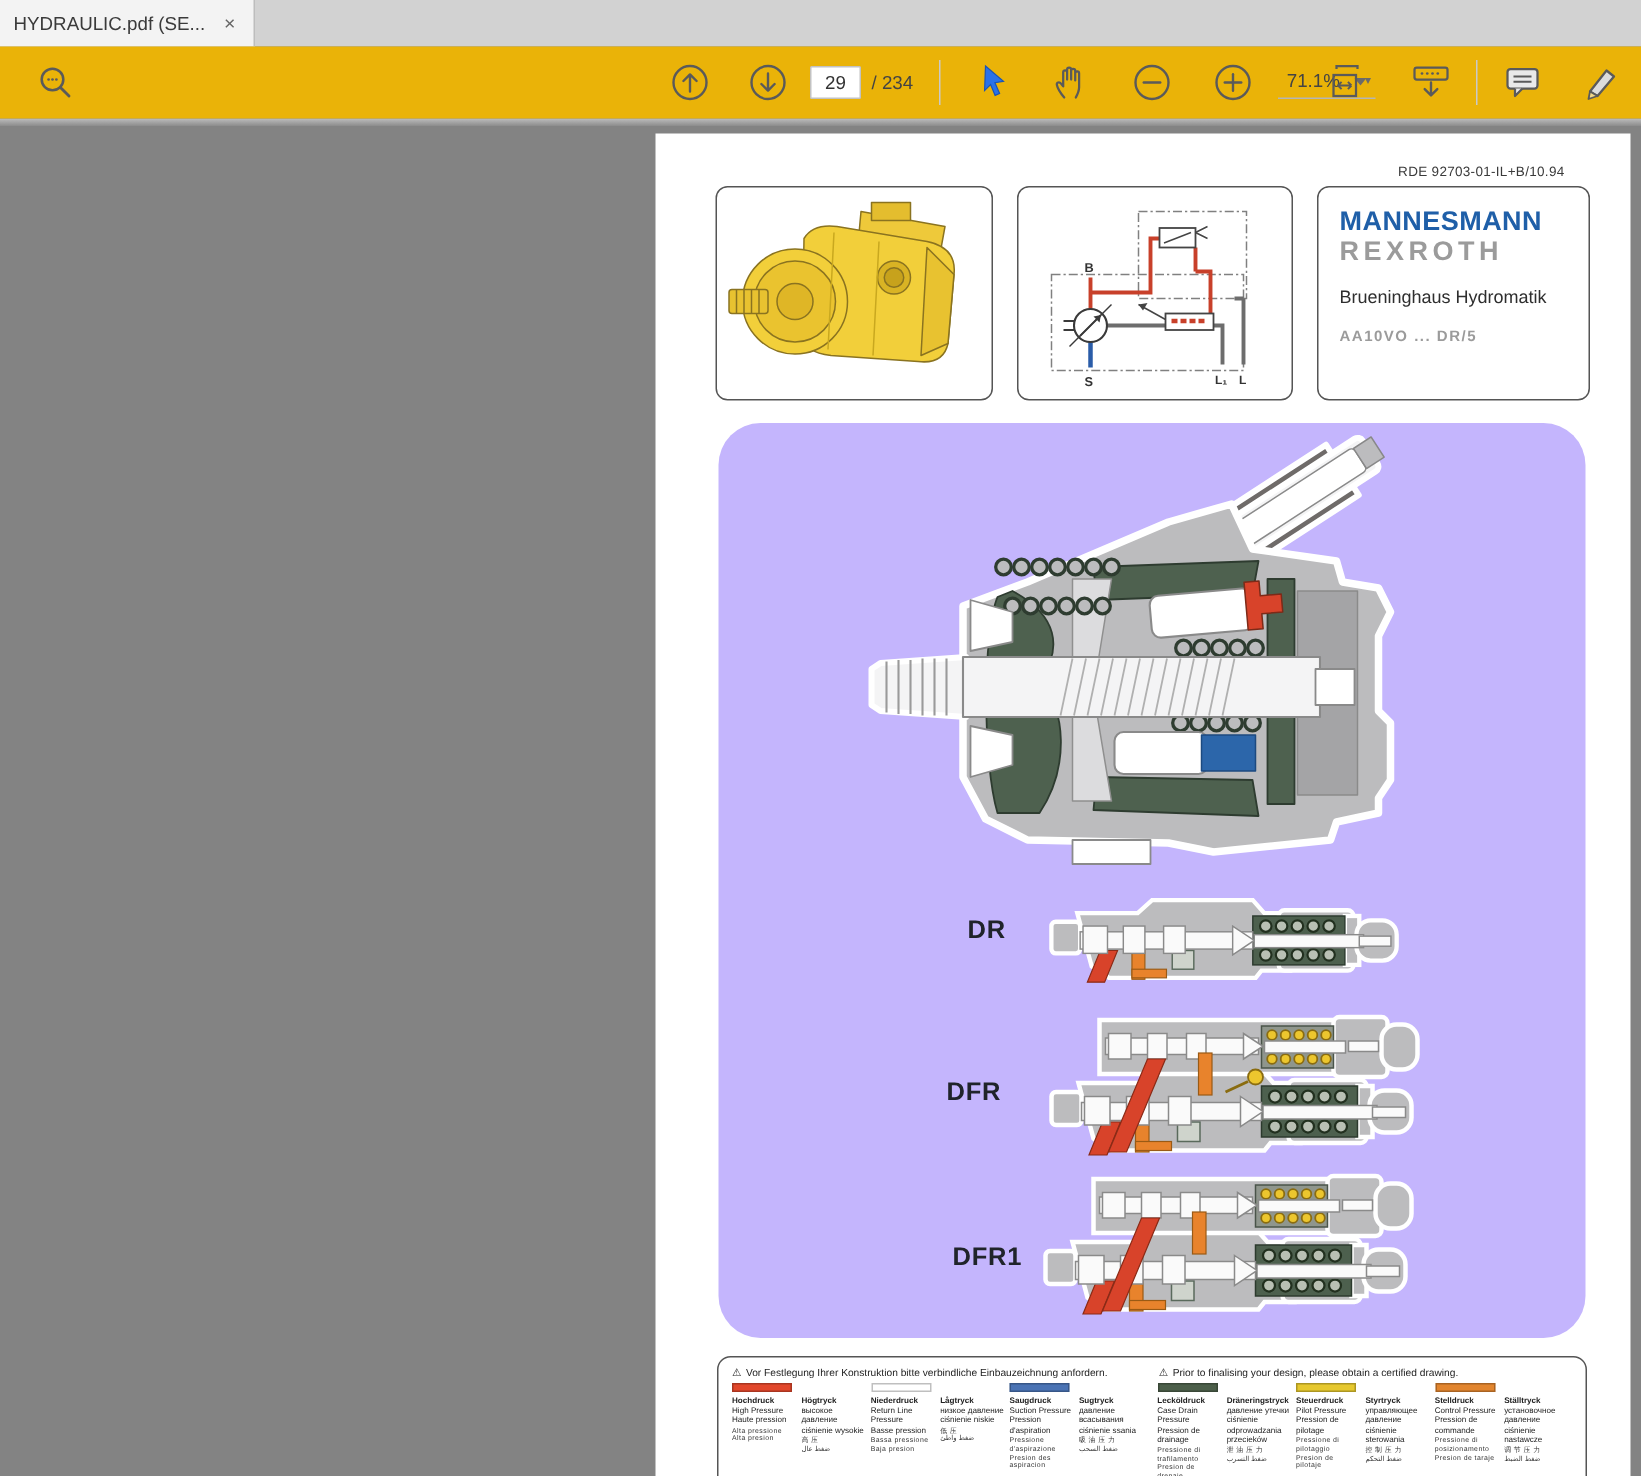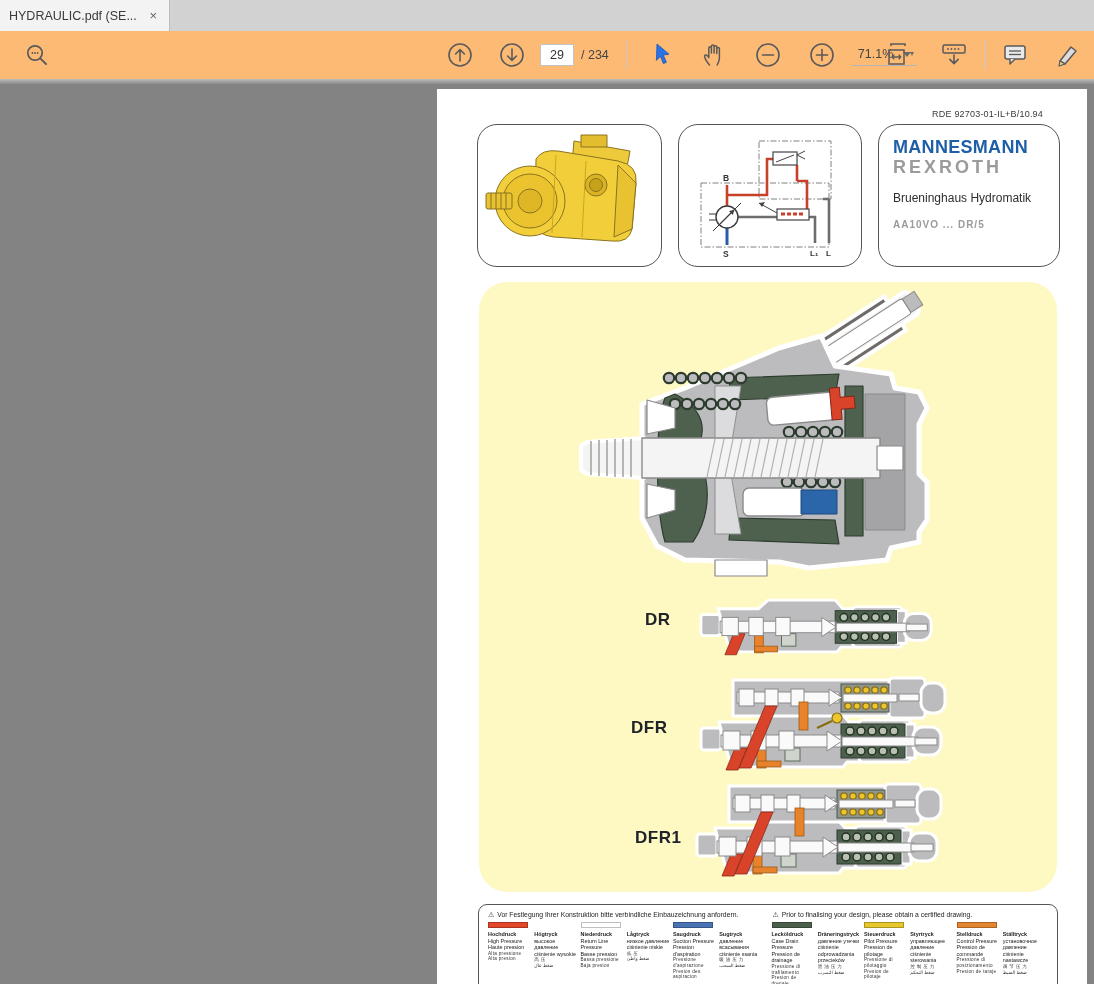--- a/index.html
+++ b/index.html
@@ -7,21 +7,21 @@
     font-family:"Liberation Sans", sans-serif; background:#838383; }
 
   
   .tabbar { height:31px; background:#d2d2d2; display:flex; align-items:stretch; }
   .tab { width:170px; background:#f3f3f3; border-right:1px solid #bdbdbd;
     display:flex; align-items:center; padding:0 9px; gap:8px; cursor:default; }
   .tab-title { font-size:12.5px; color:#3a3a3a; white-space:nowrap; overflow:hidden; flex:1; }
   .tab-close { font-size:13px; color:#666; line-height:1; padding:2px 3px; }
 
   
-  .toolbar { height:48px; background:#fdba74; position:relative; display:flex; align-items:center; }
+  .toolbar { height:48px; background:#eab308; position:relative; display:flex; align-items:center; }
   .tb-btn { border:none; background:transparent; display:flex; align-items:center; justify-content:center;
     padding:4px 6px; cursor:pointer; color:#5a5a5a; }
   .tb-sep { width:1px; height:30px; background:#c9c9c9; margin:0 9px; }
   .tb-left { position:absolute; left:18px; }
   .tb-center { position:absolute; left:440px; display:flex; align-items:center; }
   .tb-right { position:absolute; right:6px; display:flex; align-items:center; }
   .page-box { display:flex; align-items:center; gap:7px; margin:0 8px; }
   .page-input { width:34px; height:22px; text-align:center; font-size:12.5px; color:#333;
     border:1px solid #c2c2c2; background:#fff; border-radius:1px; }
   .page-total { font-size:12.5px; color:#444; white-space:nowrap; }
@@ -33,33 +33,33 @@
   svg.ticon { display:block; }
 
   
   .doc-shadow { height:5px; background:linear-gradient(#bdbdbd,#8c8c8c); }
   .docpane { position:relative; height:900px; background:#838383; }
   .pdf-page { position:absolute; left:437px; top:5px; width:650px; height:1120px; background:#ffffff; }
 
   .docnum { position:absolute; top:20px; right:44px; font-size:9px; color:#3a3a3a; letter-spacing:.2px; }
 
   .boxrow { position:absolute; left:40px; top:35px; width:586px; display:flex; gap:16px; }
-  .tbox { height:143px; border:1px solid #555; border-radius:20px; background:#fff; overflow:hidden; position:relative; }
+  .tbox { height:143px; border:1px solid #555; border-radius:8px; background:#fff; overflow:hidden; position:relative; }
   .tbox.b1 { width:185px; } .tbox.b2 { width:184px; } .tbox.b3 { width:182px; }
 
   .brand { padding:12px 10px 0 14px; }
   .brand-l1 { font-size:18px; font-weight:bold; color:#1f5fa8; letter-spacing:.3px; }
   .brand-l2 { font-size:18px; font-weight:bold; color:#9b9b9b; letter-spacing:3px; margin-top:-1px; }
   .brand-sub { font-size:12px; color:#2e2e2e; margin-top:13px; }
   .brand-model { font-size:10px; font-weight:bold; color:#9b9b9b; letter-spacing:1px; margin-top:14px; }
   .brand-small { font-size:8.5px; color:#2e2e2e; line-height:1.3; margin-top:3px; }
 
   
   .bluepanel { position:absolute; left:42px; top:193px; width:578px; height:610px;
-    background:#fef9c3; border-radius:28px; overflow:hidden; }
+    background:#c4b5fd; border-radius:28px; overflow:hidden; }
   .valve-label { position:absolute; font-size:17px; font-weight:bold; color:#20242a; letter-spacing:.5px; }
   .vl-dr   { left:166px; top:328px; }
   .vl-dfr  { left:152px; top:436px; }
   .vl-dfr1 { left:156px; top:546px; }
   .valve-svg { position:absolute; }
   .vs-dr   { left:220px; top:308px; width:235px; height:72px; }
   .vs-dfr  { left:220px; top:390px; width:250px; height:102px; }
   .vs-dfr1 { left:216px; top:496px; width:250px; height:102px; }
 
   

